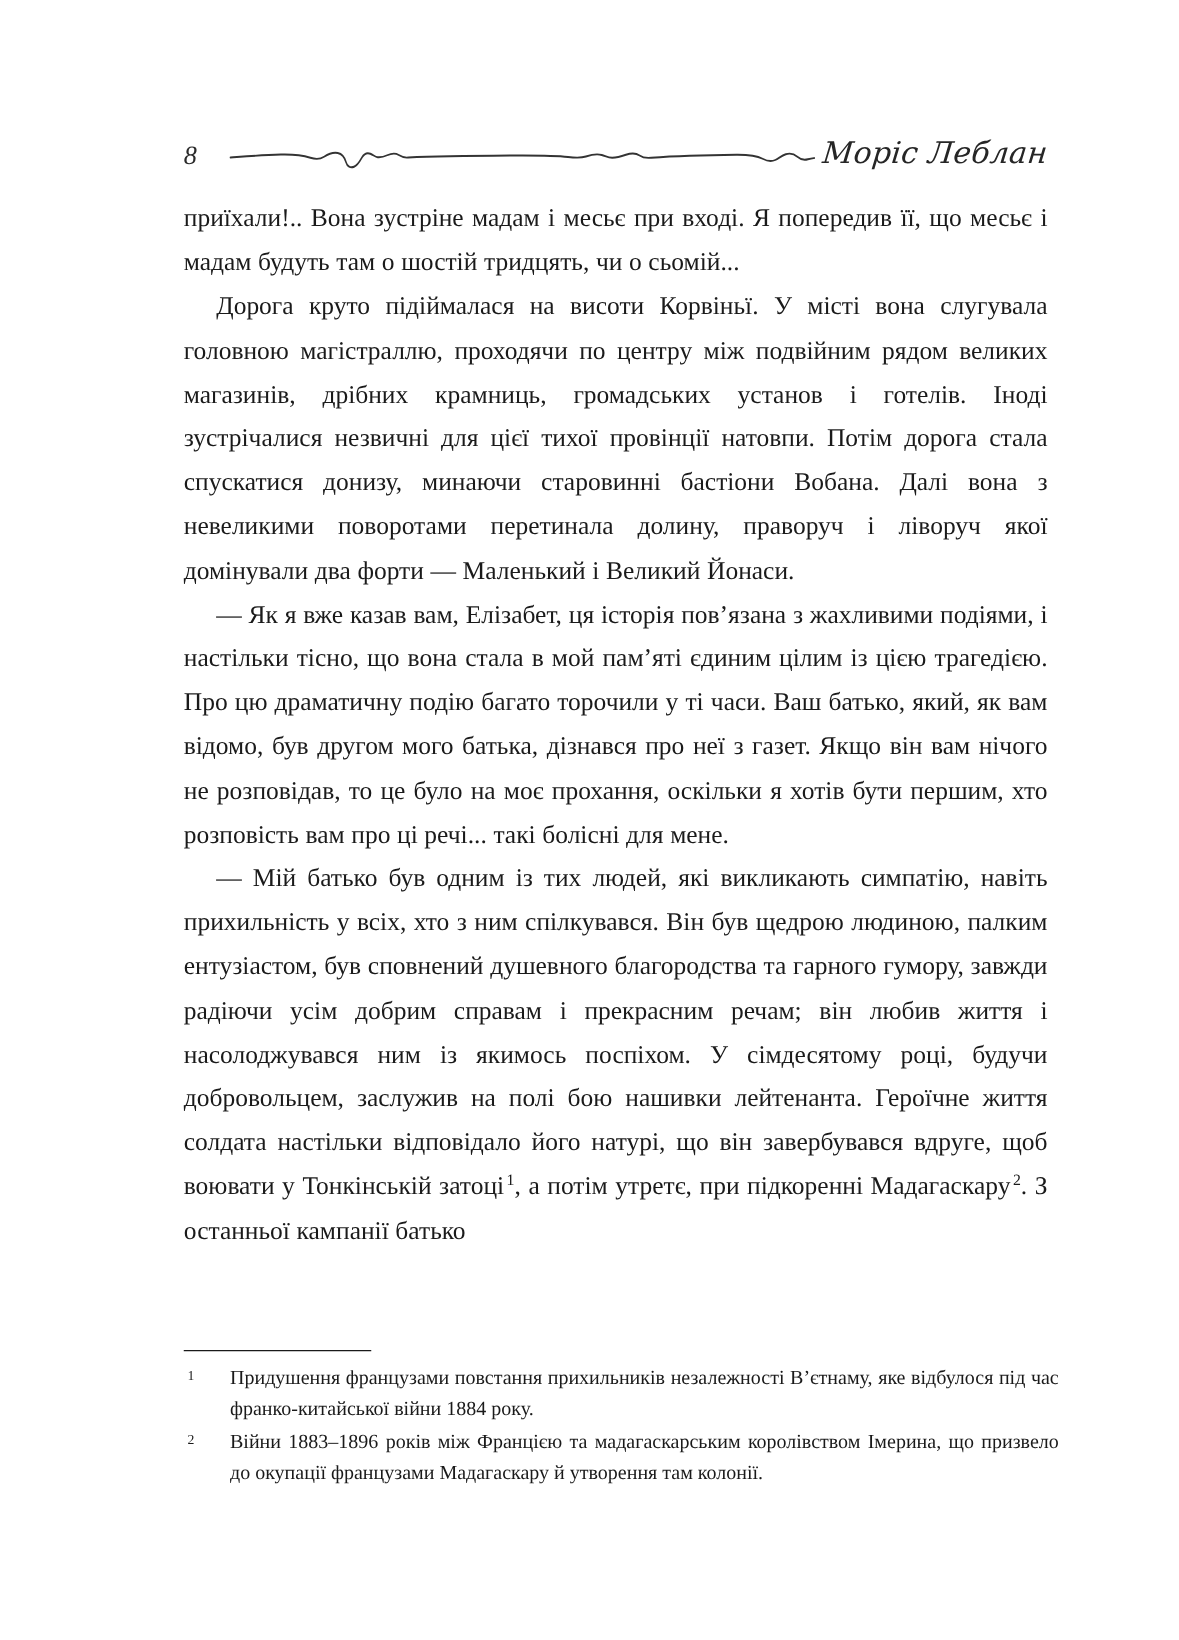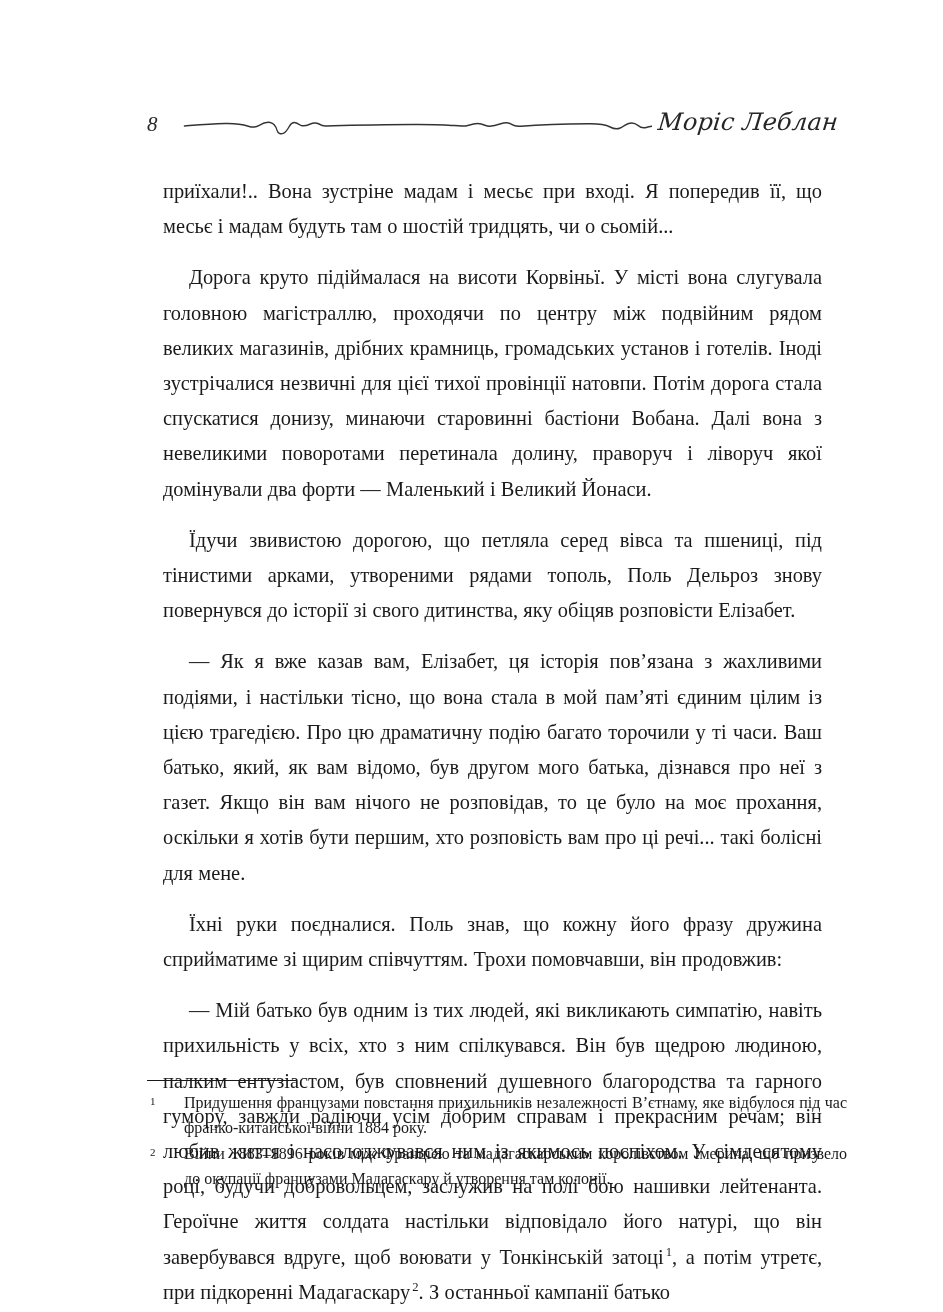--- a/index.html
+++ b/index.html
@@ -61,21 +61,21 @@
   }
 
   
   .body-col {
     position: absolute;
     left: 147px;
     top: 158px;
     width: 691px;
   }
   p.para {
-    margin: 16px;
+    margin: 0;
     font-size: 20.4px;
     line-height: 35.2px;
     text-align: justify;
     text-indent: 26px;
     hyphens: manual;
     -webkit-hyphens: manual;
     word-spacing: .2px;
   }
   p.para.no-indent { text-indent: 0; }
   sup.fn-ref {
@@ -144,23 +144,21 @@
                  C536,13.4 540,14.2 543,16.4 C546,18.6 549,19.4 553,18.4
                  C561,16.4 575,15.8 600,15.6" fill="none" stroke="#333333" stroke-width="1.5" stroke-linecap="round"></path>
       </svg>
     </div>
     <div class="head-author">Моріс Леблан</div>
   </div>
 
   <div class="body-col">
     <p class="para no-indent">приїхали!.. Вона зустріне мадам і месьє при вході. Я попередив її, що месьє і мадам будуть там о шостій тридцять, чи о сьомій...</p>
     <p class="para">Дорога круто підіймалася на висоти Корвіньї. У місті вона слугувала головною магістраллю, проходячи по центру між подвійним рядом великих магазинів, дрібних крамниць, громадських установ і готелів. Іноді зустрічалися незвичні для цієї тихої провінції натовпи. Потім дорога стала спускатися донизу, минаючи старовинні бастіони Вобана. Далі вона з невеликими поворотами перетинала долину, праворуч і ліворуч якої домінували два форти — Маленький і Великий Йонаси.</p>
-    <p class="para">Їдучи звивистою дорогою, що петляла серед вівса та пшениці, під тінистими арками, утвореними рядами тополь, Поль Дельроз знову повернувся до історії зі свого дитинства, яку обіцяв розповісти Елізабет.</p>
     <p class="para">— Як я вже казав вам, Елізабет, ця історія пов’язана з жахливими подіями, і настільки тісно, що вона стала в мой пам’яті єдиним цілим із цією трагедією. Про цю драматичну подію багато торочили у ті часи. Ваш батько, який, як вам відомо, був другом мого батька, дізнався про неї з газет. Якщо він вам нічого не розповідав, то це було на моє прохання, оскільки я хотів бути першим, хто розповість вам про ці речі... такі болісні для мене.</p>
-    <p class="para">Їхні руки поєдналися. Поль знав, що кожну його фразу дружина сприйматиме зі щирим співчуттям. Трохи помовчавши, він продовжив:</p>
     <p class="para"><span>— Мій батько був одним із тих людей, які викликають симпатію, навіть прихильність у всіх, хто з ним спілкувався. Він був щедрою людиною, палким ентузіастом, був сповнений душевного благородства та гарного гумору, завжди радіючи усім добрим справам і прекрасним речам; він любив життя і насолоджувався ним із якимось поспіхом. У сімдесятому році, будучи добровольцем, заслужив на полі бою нашивки лейтенанта. Героїчне життя солдата настільки відповідало його натурі, що він завербувався вдруге, щоб воювати у Тонкінській затоці</span><sup class="fn-ref">1</sup><span>, а потім утретє, при підкоренні Мадагаскару</span><sup class="fn-ref">2</sup><span>. З останньої кампанії батько</span></p>
   </div>
 
   <div class="footnotes">
     <div class="fn-rule"></div>
     <div class="fn-item">
       <div class="fn-num">1</div>
       <div class="fn-text">Придушення французами повстання прихильників незалежності В’єтнаму, яке відбулося під час франко-китайської війни 1884 року.</div>
     </div>
     <div class="fn-item">

